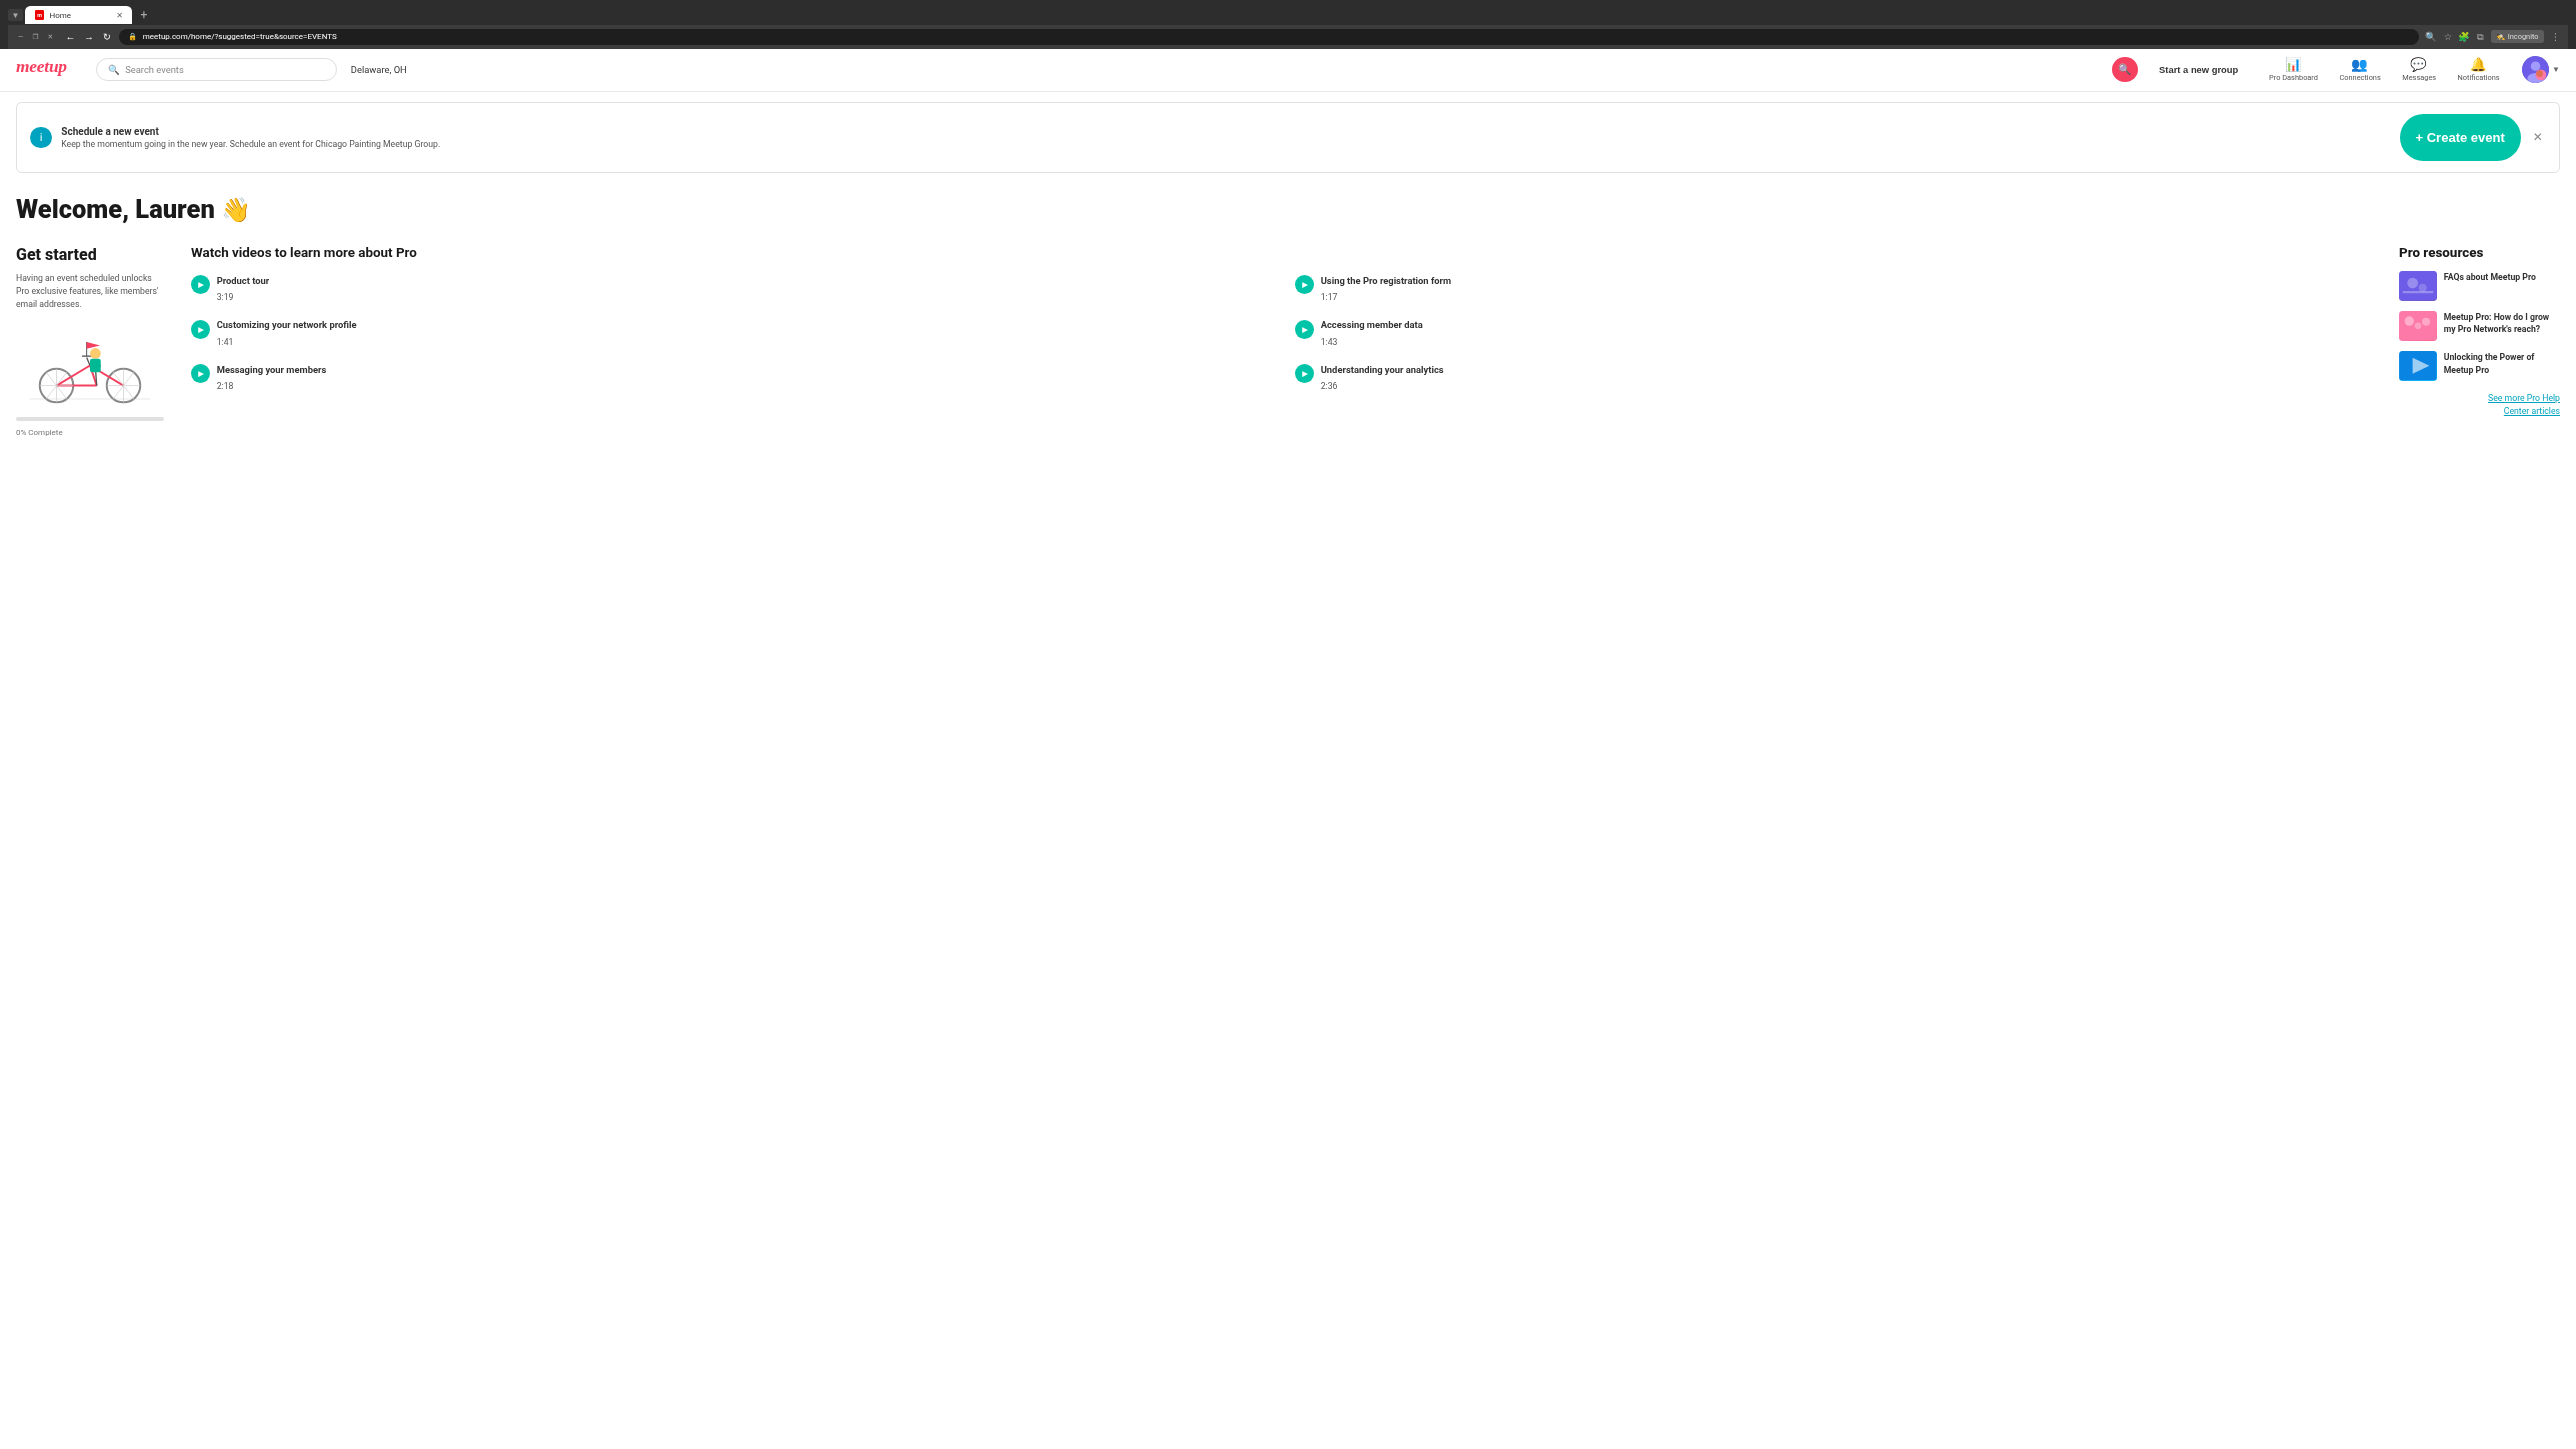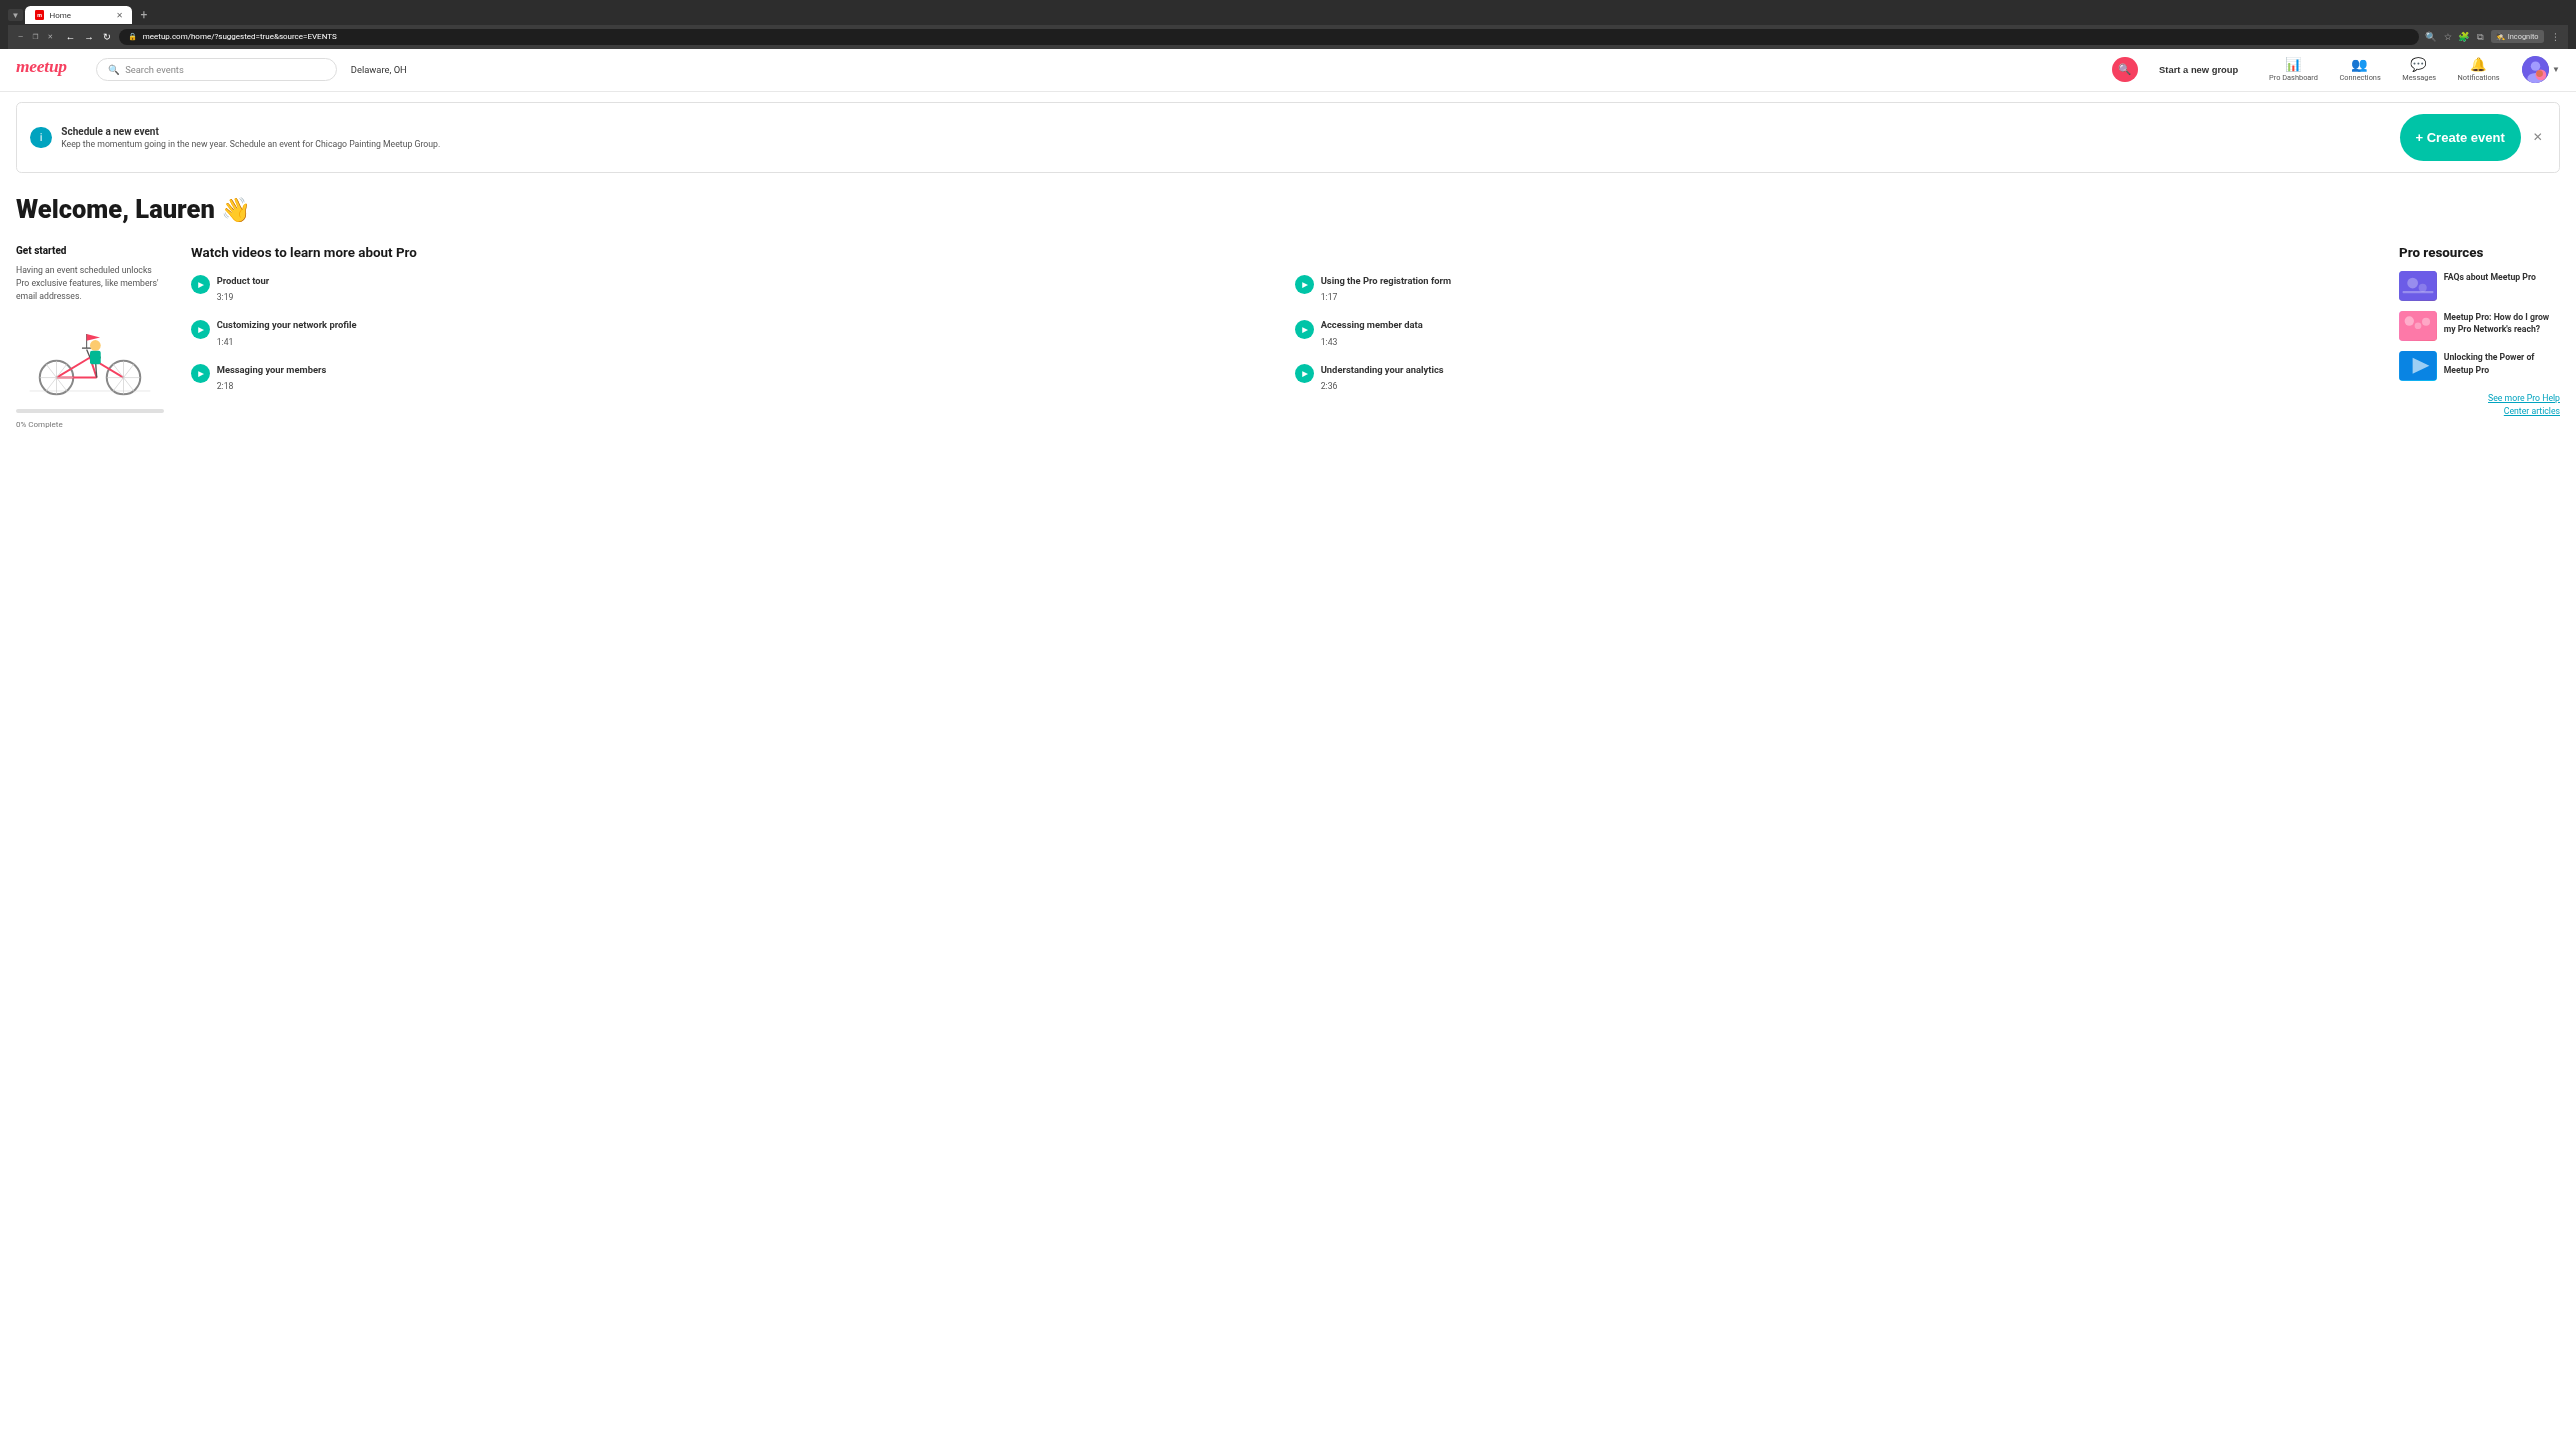--- a/index.html
+++ b/index.html
@@ -306,21 +306,21 @@
       padding: 16px;
       align-items: flex-start;
     }
 
     
     .get-started {
       width: 148px;
       flex-shrink: 0;
     }
     .get-started-title {
-      font-size: 10px;
+      font-size: 16px;
       font-weight: 800;
       color: #1a1a1a;
       margin-bottom: 8px;
     }
     .get-started-desc {
       font-size: 8.7px;
       color: #555;
       line-height: 1.5;
       margin-bottom: 13.4px;
     }

